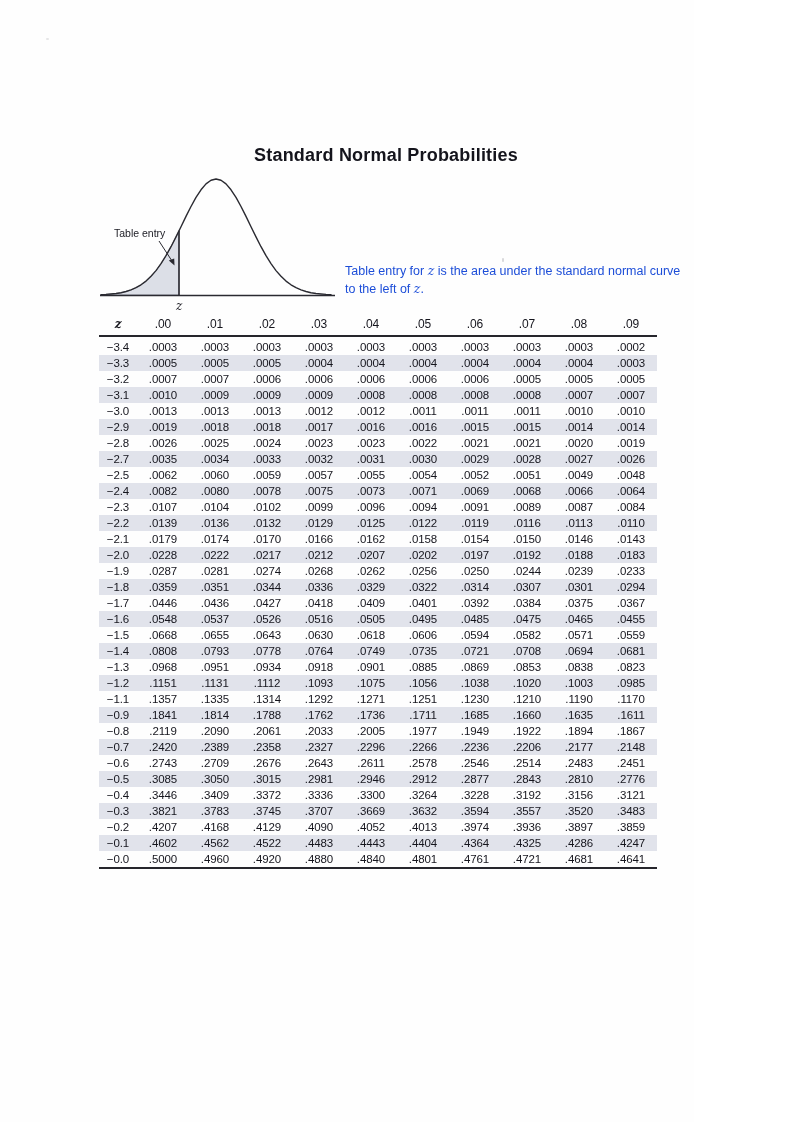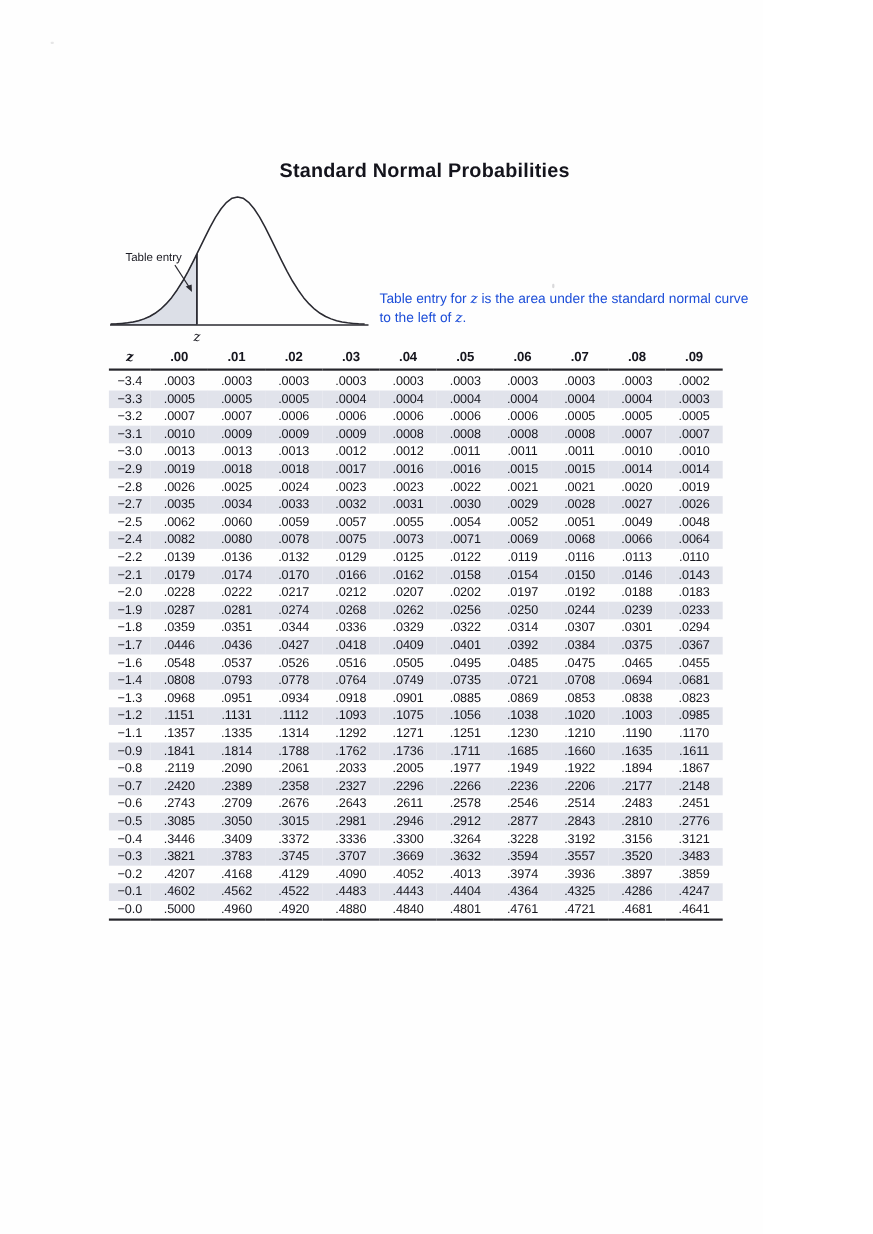--- a/index.html
+++ b/index.html
@@ -25,21 +25,21 @@
     position:absolute; left:345px; top:262px; width:340px;
     font-size:12.5px; line-height:17px; color:#1d4ed8;
   }
   .caption .z { font-family:"DejaVu Serif",serif; font-style:italic; }
   .ztable {
     position:absolute; left:99px; top:317px; width:558px;
     border-collapse:collapse; table-layout:fixed;
     font-size:11.5px; color:#15151d; letter-spacing:-.1px;
   }
   .ztable thead th {
-    padding:0 0 4px 0; font-weight:bold; font-size:12px; text-align:center;
+    padding:0 0 4px 0; font-weight:normal; font-size:12px; text-align:center;
     border-bottom:2px solid #26262c; line-height:14px;
   }
   .ztable thead th.zh { font-family:"DejaVu Serif",serif; font-style:italic; font-weight:bold; }
   .ztable tbody td { padding:0; height:16px; line-height:16px; text-align:center; }
   .ztable tbody tr:first-child td { padding-top:2px; }
   .ztable tbody tr:nth-child(even) { background:#e1e3eb; }
   .ztable tbody tr:last-child td { border-bottom:2.5px solid #26262c; }
   .speck { position:absolute; background:#b9b9bd; border-radius:1px; }
 </style>
 </head>
@@ -221,20 +221,33 @@
           <td>.0078</td>
           <td>.0075</td>
           <td>.0073</td>
           <td>.0071</td>
           <td>.0069</td>
           <td>.0068</td>
           <td>.0066</td>
           <td>.0064</td>
         </tr>
         <tr>
+          <td>−2.3</td>
+          <td>.0107</td>
+          <td>.0104</td>
+          <td>.0102</td>
+          <td>.0099</td>
+          <td>.0096</td>
+          <td>.0094</td>
+          <td>.0091</td>
+          <td>.0089</td>
+          <td>.0087</td>
+          <td>.0084</td>
+        </tr>
+        <tr>
           <td>−2.2</td>
           <td>.0139</td>
           <td>.0136</td>
           <td>.0132</td>
           <td>.0129</td>
           <td>.0125</td>
           <td>.0122</td>
           <td>.0119</td>
           <td>.0116</td>
           <td>.0113</td>
@@ -312,20 +325,33 @@
           <td>.0526</td>
           <td>.0516</td>
           <td>.0505</td>
           <td>.0495</td>
           <td>.0485</td>
           <td>.0475</td>
           <td>.0465</td>
           <td>.0455</td>
         </tr>
         <tr>
+          <td>−1.5</td>
+          <td>.0668</td>
+          <td>.0655</td>
+          <td>.0643</td>
+          <td>.0630</td>
+          <td>.0618</td>
+          <td>.0606</td>
+          <td>.0594</td>
+          <td>.0582</td>
+          <td>.0571</td>
+          <td>.0559</td>
+        </tr>
+        <tr>
           <td>−1.4</td>
           <td>.0808</td>
           <td>.0793</td>
           <td>.0778</td>
           <td>.0764</td>
           <td>.0749</td>
           <td>.0735</td>
           <td>.0721</td>
           <td>.0708</td>
           <td>.0694</td>

